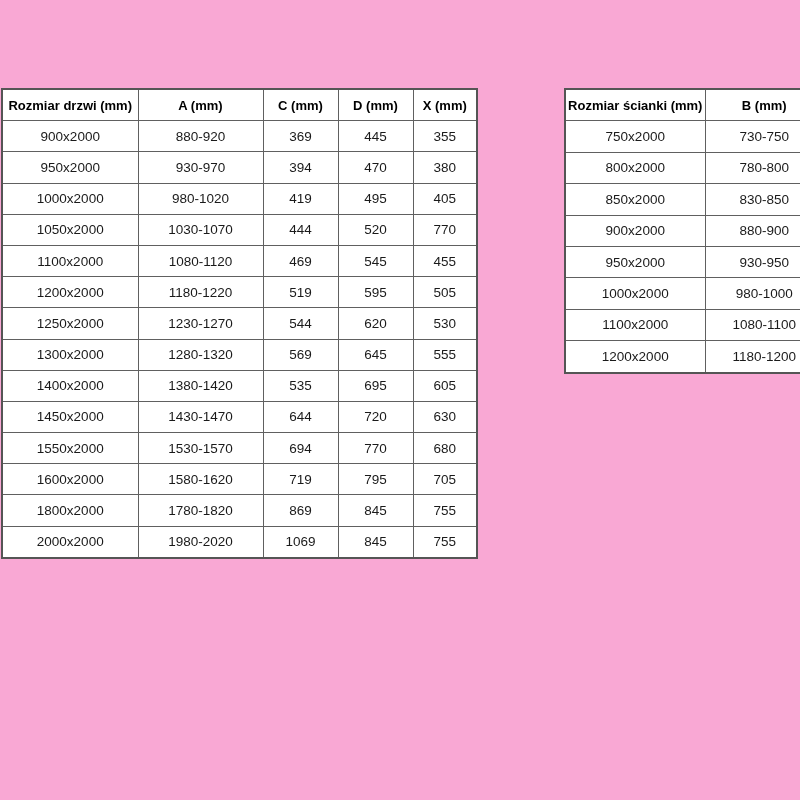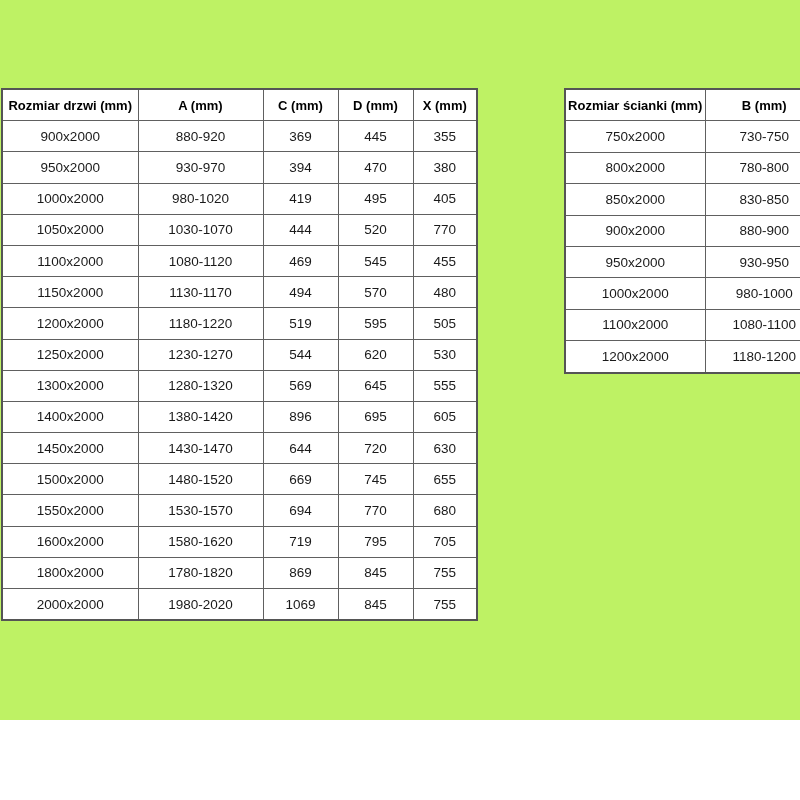--- a/index.html
+++ b/index.html
@@ -5,22 +5,22 @@
   html, body {
     margin: 0;
     padding: 0;
     background: #ffffff;
     font-family: "Liberation Sans", sans-serif;
     color: #000000;
   }
   .canvas {
     position: relative;
     width: 800px;
-    height: 720px;
-    background: #bef264;
+    height: 800px;
+    background: #f9a8d4;
     overflow: hidden;
   }
   table.spec {
     position: absolute;
     border-collapse: collapse;
     table-layout: fixed;
     background: #ffffff;
     border: 2px solid #555555;
   }
   table.spec th, table.spec td {
@@ -106,27 +106,20 @@
           <td>770</td>
         </tr>
         <tr>
           <td>1100x2000</td>
           <td>1080-1120</td>
           <td>469</td>
           <td>545</td>
           <td>455</td>
         </tr>
         <tr>
-          <td>1150x2000</td>
-          <td>1130-1170</td>
-          <td>494</td>
-          <td>570</td>
-          <td>480</td>
-        </tr>
-        <tr>
           <td>1200x2000</td>
           <td>1180-1220</td>
           <td>519</td>
           <td>595</td>
           <td>505</td>
         </tr>
         <tr>
           <td>1250x2000</td>
           <td>1230-1270</td>
           <td>544</td>
@@ -136,37 +129,30 @@
         <tr>
           <td>1300x2000</td>
           <td>1280-1320</td>
           <td>569</td>
           <td>645</td>
           <td>555</td>
         </tr>
         <tr>
           <td>1400x2000</td>
           <td>1380-1420</td>
-          <td>896</td>
+          <td>535</td>
           <td>695</td>
           <td>605</td>
         </tr>
         <tr>
           <td>1450x2000</td>
           <td>1430-1470</td>
           <td>644</td>
           <td>720</td>
           <td>630</td>
-        </tr>
-        <tr>
-          <td>1500x2000</td>
-          <td>1480-1520</td>
-          <td>669</td>
-          <td>745</td>
-          <td>655</td>
         </tr>
         <tr>
           <td>1550x2000</td>
           <td>1530-1570</td>
           <td>694</td>
           <td>770</td>
           <td>680</td>
         </tr>
         <tr>
           <td>1600x2000</td>

